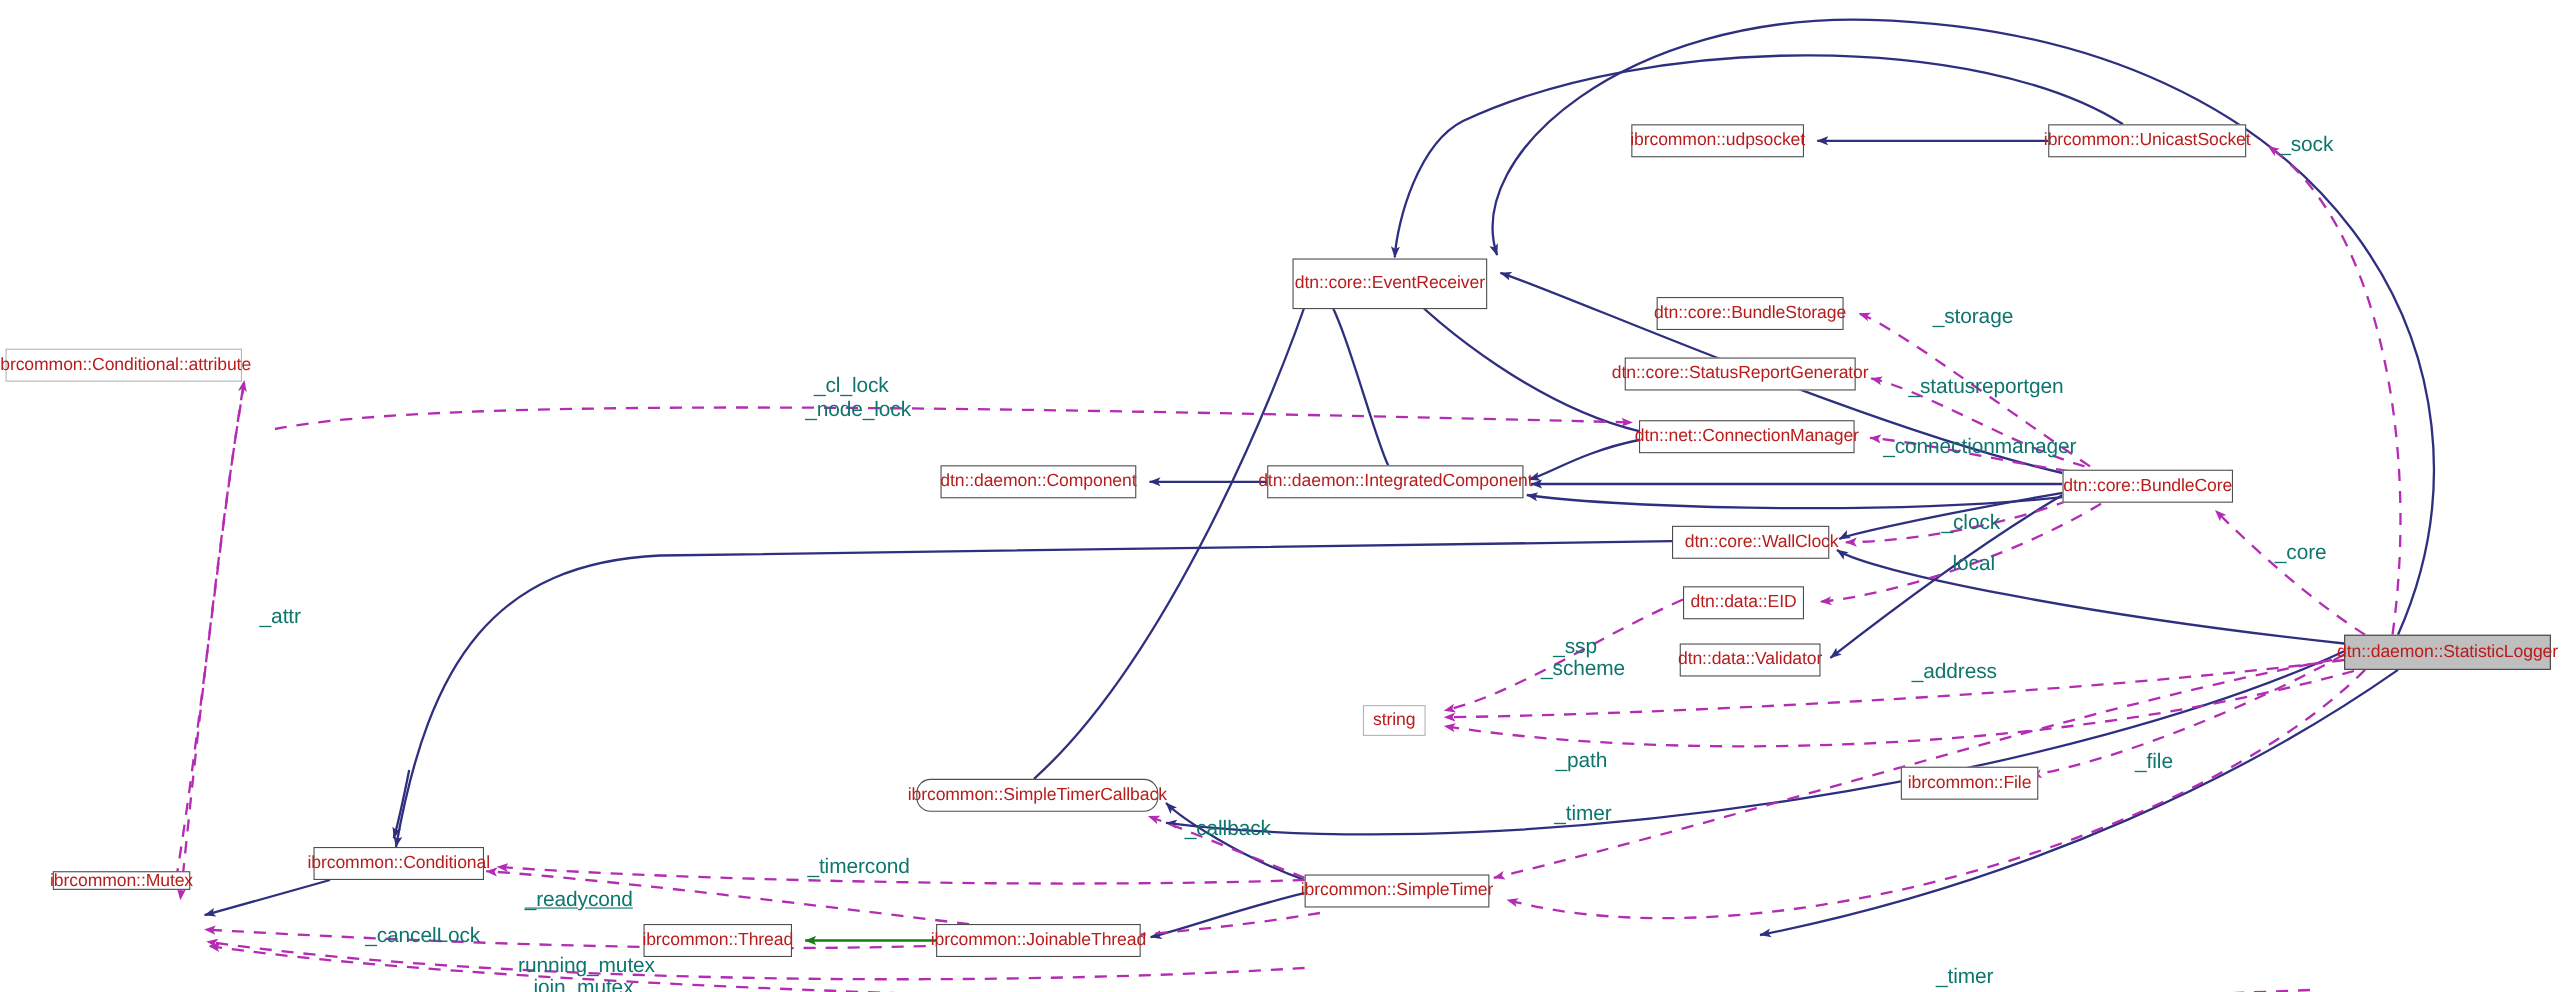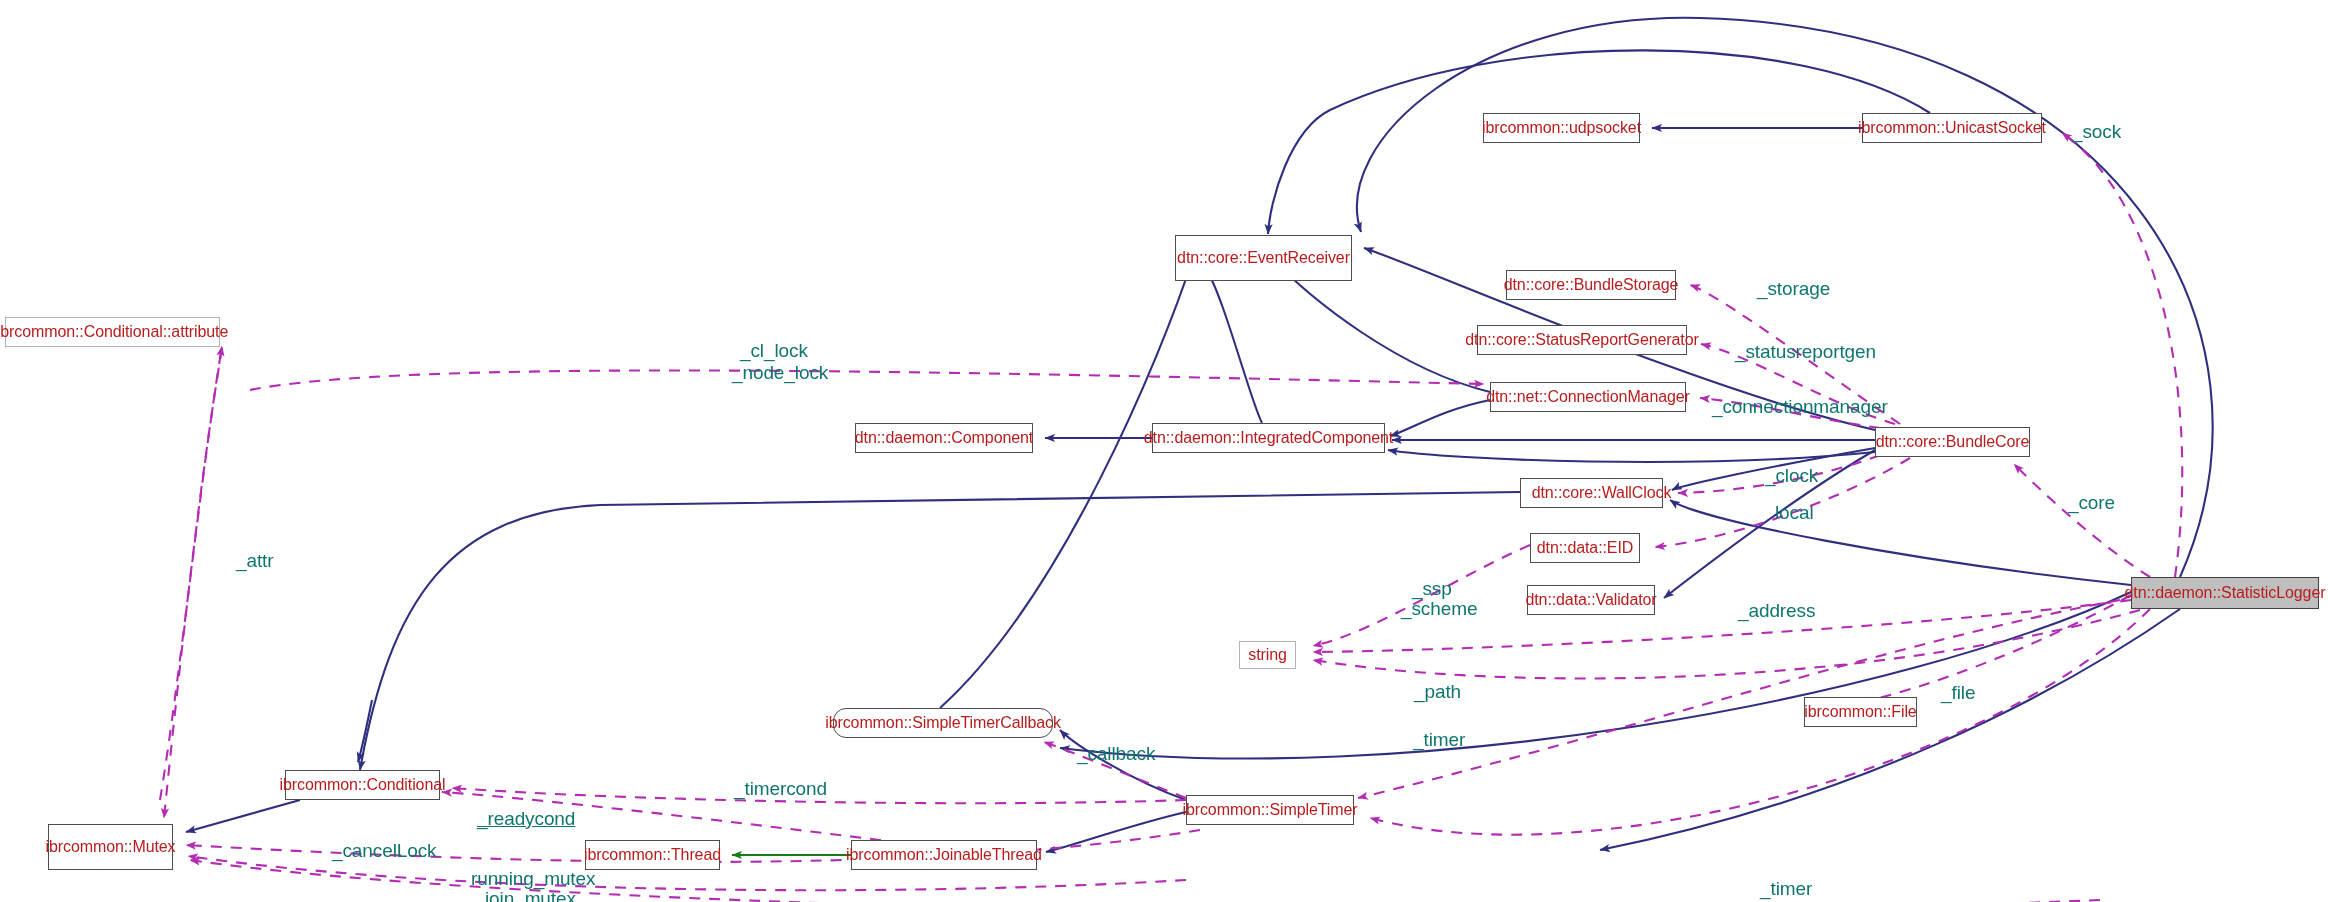--- a/index.html
+++ b/index.html
@@ -181,25 +181,25 @@
       <div class="node-box" style="left: 1477px; top: 325px; width: 210px; height: 30px;">dtn::core::StatusReportGenerator</div>
       <div class="node-box" style="left: 1490px; top: 382px; width: 196px; height: 30px;">dtn::net::ConnectionManager</div>
       <div class="node-box" style="left: 855px; top: 423px; width: 178px; height: 30px;">dtn::daemon::Component</div>
       <div class="node-box" style="left: 1152px; top: 423px; width: 233px; height: 30px;">dtn::daemon::IntegratedComponent</div>
       <div class="node-box" style="left: 1875px; top: 427px; width: 155px; height: 30px;">dtn::core::BundleCore</div>
       <div class="node-box" style="left: 1520px; top: 478px; width: 143px; height: 30px; padding-left: 20px;">dtn::core::WallClock</div>
       <div class="node-box" style="left: 1530px; top: 533px; width: 110px; height: 30px;">dtn::data::EID</div>
       <div class="node-box" style="left: 1527px; top: 585px; width: 128px; height: 30px;">dtn::data::Validator</div>
       <div class="node-box highlight" style="left: 2131px; top: 577px; width: 188px; height: 32px;">dtn::daemon::StatisticLogger</div>
       <div class="node-box faint" style="left: 1239px; top: 641px; width: 57px; height: 28px;">string</div>
-      <div class="node-box" style="left: 1804px; top: 697px; width: 113px; height: 30px; text-align: right;">ibrcommon::File</div>
+      <div class="node-box" style="left: 1728px; top: 697px; width: 125px; height: 30px; text-align: right;">ibrcommon::File</div>
       <div class="node-box" style="left: 833px; top: 708px; width: 220px; height: 30px; border-radius: 13px;">ibrcommon::SimpleTimerCallback</div>
       <div class="node-box" style="left: 285px; top: 770px; width: 155px; height: 30px;">ibrcommon::Conditional</div>
       <div class="node-box" style="left: 1186px; top: 795px; width: 168px; height: 30px;">ibrcommon::SimpleTimer</div>
-      <div class="node-box" style="left: 48px; top: 824px; width: 125px; height: 46px;">ibrcommon::Mutex</div>
+      <div class="node-box" style="left: 48px; top: 792px; width: 125px; height: 17px;">ibrcommon::Mutex</div>
       <div class="node-box" style="left: 585px; top: 840px; width: 135px; height: 30px;">ibrcommon::Thread</div>
       <div class="node-box" style="left: 851px; top: 840px; width: 186px; height: 30px; text-align: right;">ibrcommon::JoinableThread</div>
       <div class="edge-label" style="left: 2072px; top: 121px;">_sock</div>
       <div class="edge-label" style="left: 1757px; top: 278px;">_storage</div>
       <div class="edge-label" style="left: 740px; top: 340px;">_cl_lock</div>
       <div class="edge-label" style="left: 732px; top: 362px;">_node_lock</div>
       <div class="edge-label" style="left: 1735px; top: 341px;">_statusreportgen</div>
       <div class="edge-label" style="left: 1712px; top: 396px;">_connectionmanager</div>
       <div class="edge-label" style="left: 1765px; top: 465px;">_clock</div>
       <div class="edge-label" style="left: 2068px; top: 492px;">_core</div>

